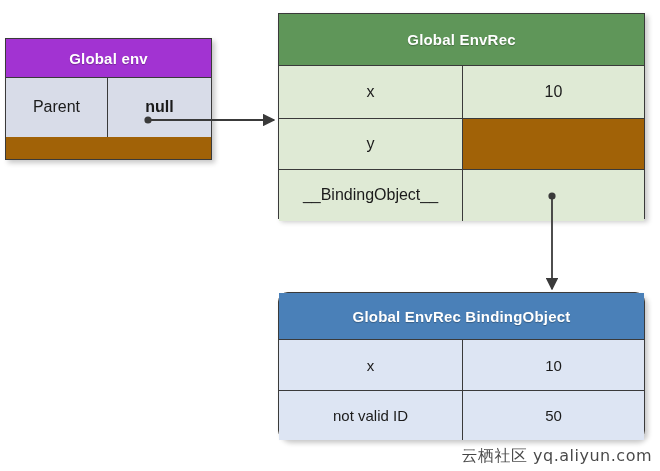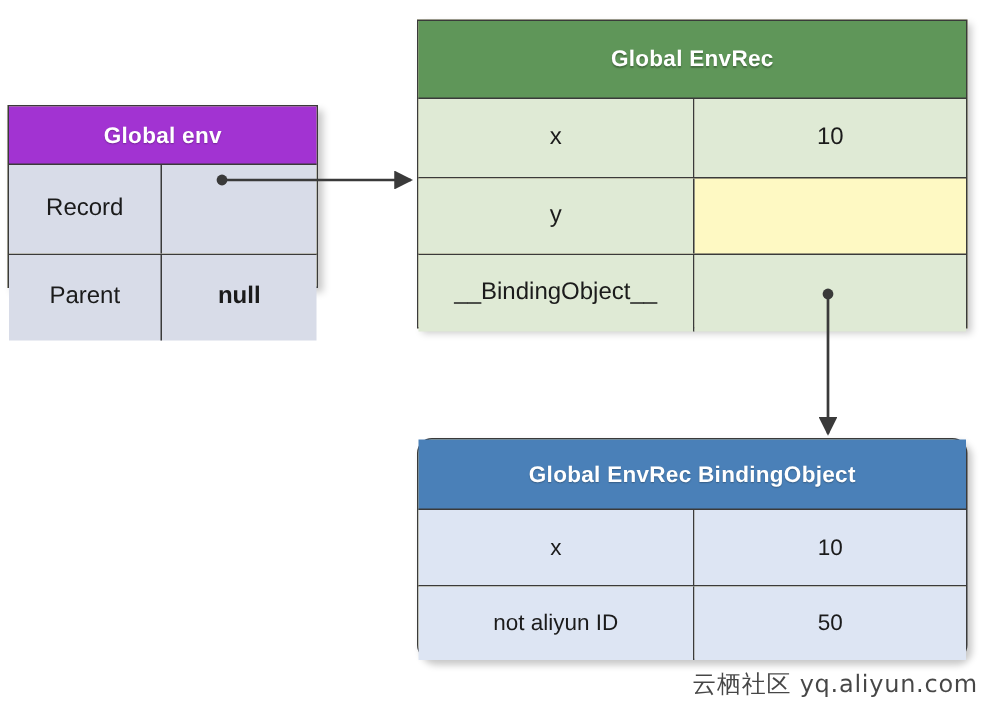--- a/index.html
+++ b/index.html
@@ -20,21 +20,21 @@
     height: 471px;
     background: #ffffff;
   }
 
   
   .box {
     position: absolute;
     box-sizing: border-box;
     border: 1.5px solid #3a3a3a;
     box-shadow: 3px 3px 5px rgba(0,0,0,0.22);
-    background: #fef9c3;
+    background: #a16207;
   }
   .box-header {
     box-sizing: border-box;
     width: 100%;
     display: flex;
     align-items: center;
     justify-content: center;
     color: #ffffff;
     font-weight: bold;
     letter-spacing: 0.2px;
@@ -64,21 +64,20 @@
   .cell.bold {
     font-weight: bold;
   }
 
   
   #global-env {
     left: 5px;
     top: 38px;
     width: 207px;
     height: 122px;
-    margin-top: 32px;
   }
   #global-env .box-header {
     height: 39px;
     background: #a233d2;
     font-size: 15px;
   }
   #global-env .row { height: 58.5px; }
   #global-env .cell {
     background: #d8dce8;
     font-size: 16px;
@@ -151,24 +150,20 @@
   }
 </style>
 </head>
 <body>
 
 <div id="canvas">
 
   <div class="box" id="global-env">
     <div class="box-header">Global env</div>
 
-    <div class="row">
-      <div class="cell key">Record</div>
-      <div class="cell val"></div>
-    </div>
 
     <div class="row">
       <div class="cell key">Parent</div>
       <div class="cell val bold">null</div>
     </div>
   </div>
 
   <div class="box" id="global-envrec">
     <div class="box-header">Global EnvRec</div>
 
@@ -189,21 +184,21 @@
 
   <div class="box" id="binding-object">
     <div class="box-header">Global EnvRec BindingObject</div>
 
     <div class="row">
       <div class="cell key">x</div>
       <div class="cell val">10</div>
     </div>
 
     <div class="row">
-      <div class="cell key">not aliyun ID</div>
+      <div class="cell key">not valid ID</div>
       <div class="cell val">50</div>
     </div>
   </div>
 
   <svg id="connectors" viewBox="0 0 660 471" width="660" height="471">
     <defs>
       <marker id="arrowhead" markerWidth="7" markerHeight="7" refX="6.2" refY="3.5" orient="auto" markerUnits="strokeWidth">
         <path d="M0,0 L7,3.5 L0,7 Z" fill="#3a3a3a"></path>
       </marker>
     </defs>

